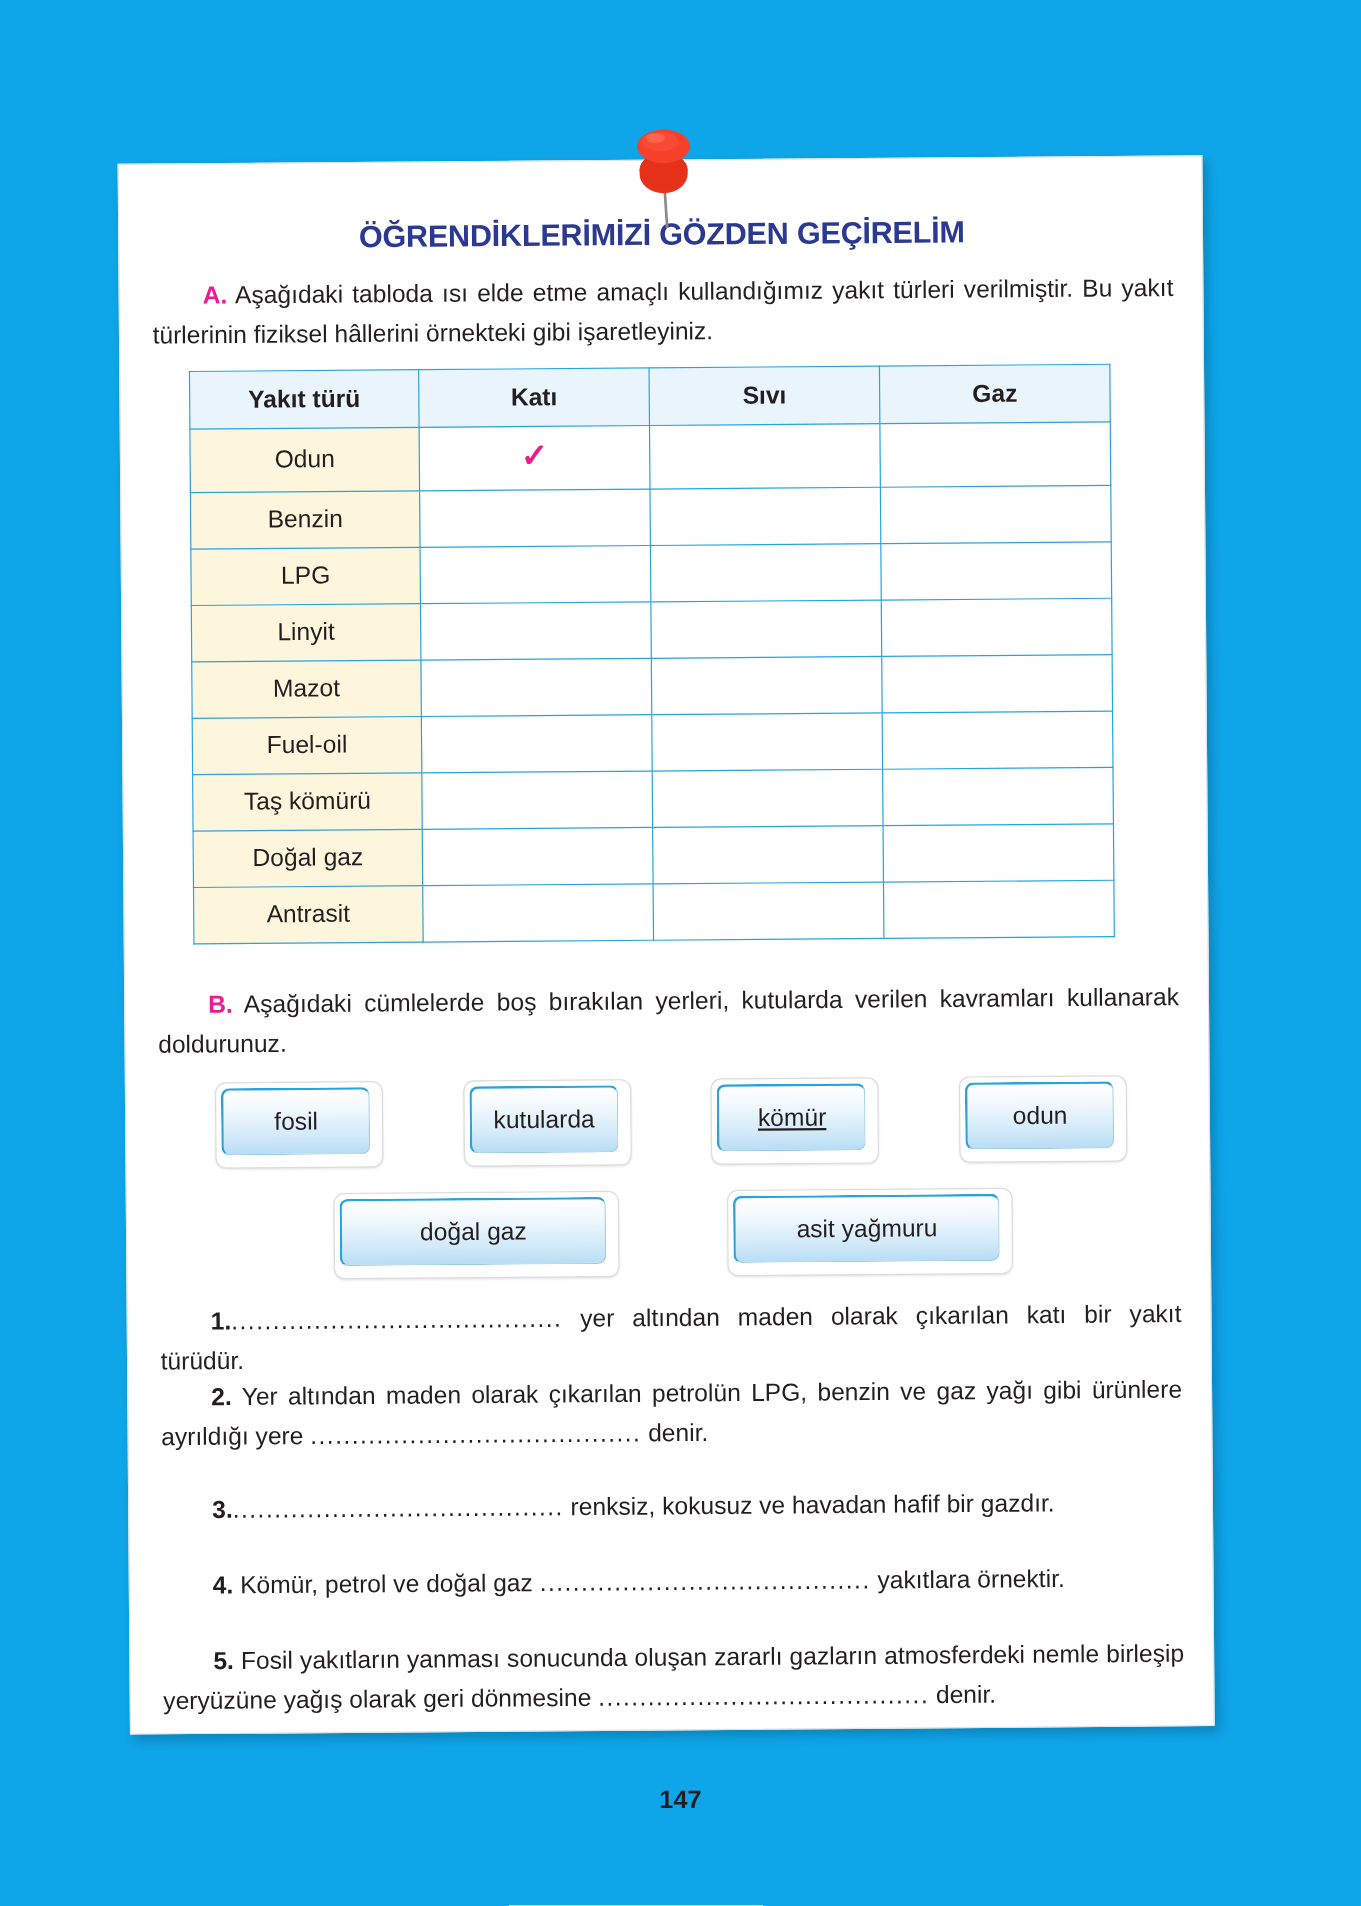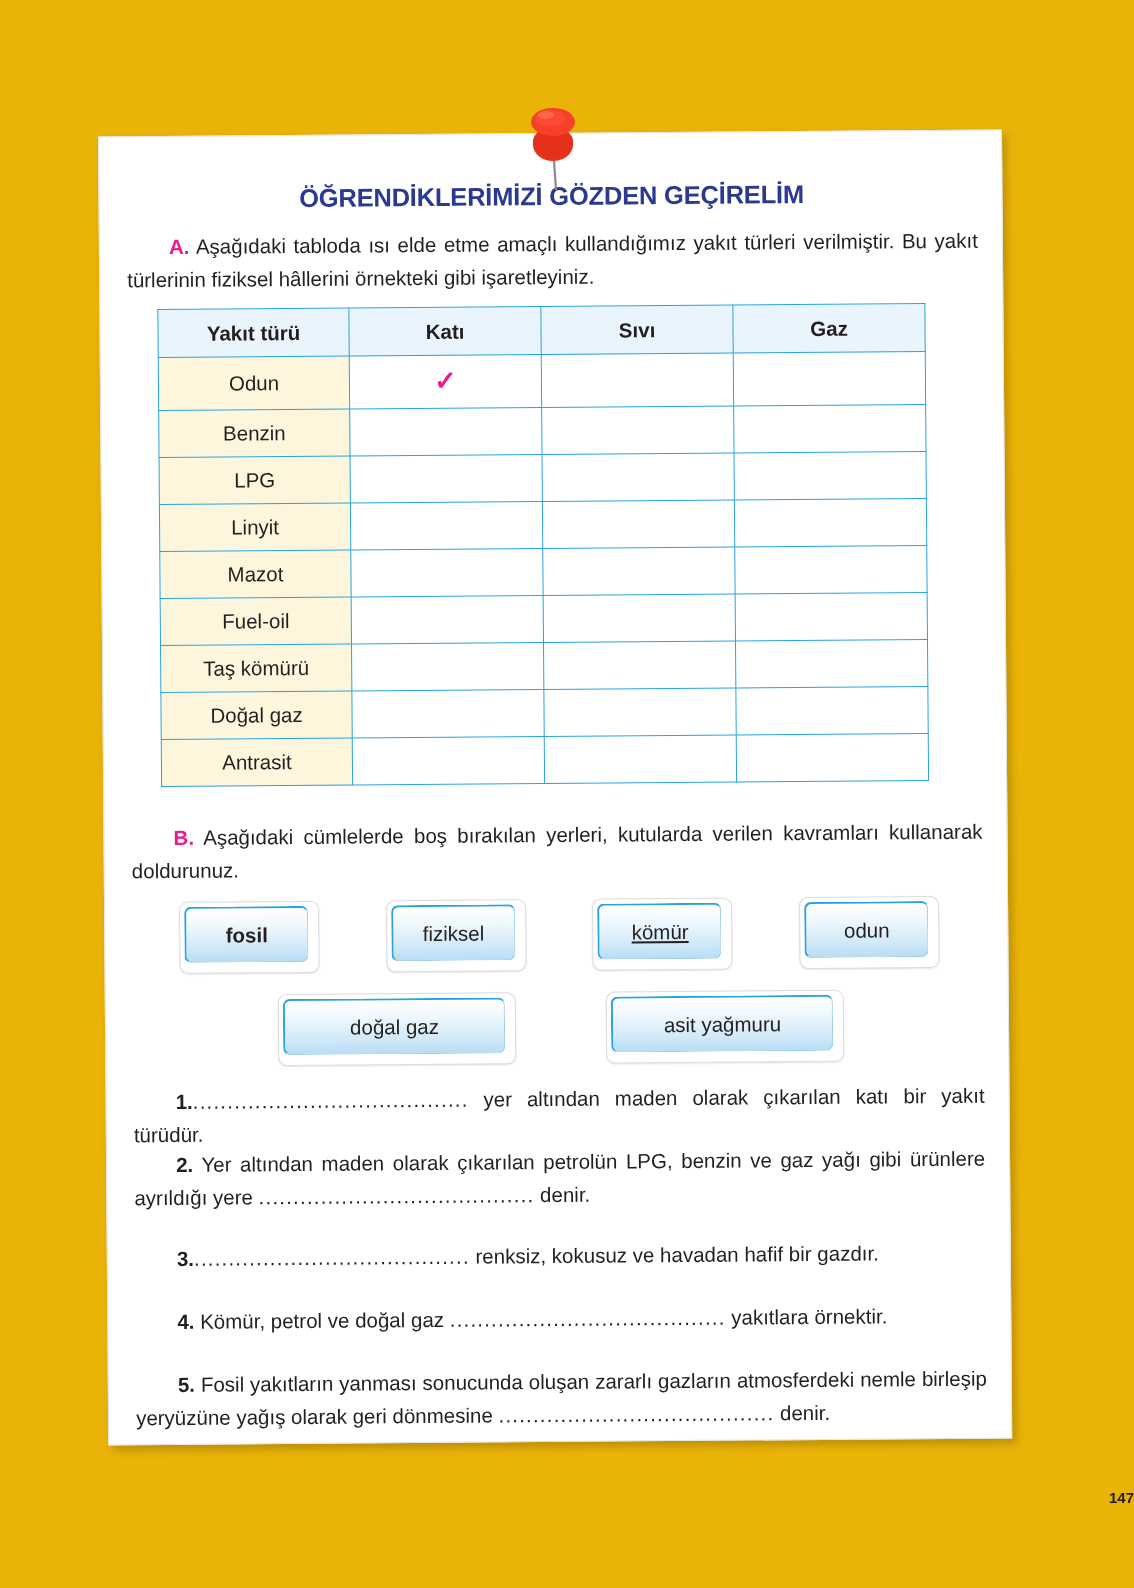--- a/index.html
+++ b/index.html
@@ -9,21 +9,21 @@
     height: 1588px;
     background: #ffffff;
     font-family: "Liberation Sans", sans-serif;
     overflow: hidden;
   }
 
   .page {
     position: relative;
     width: 1134px;
     height: 1588px;
-    background: #eab308;
+    background: #0ea5e9;
   }
 
   
   .card {
     position: absolute;
     left: 98px;
     top: 133px;
     width: 904px;
     height: 1309px;
     background: #ffffff;
@@ -140,21 +140,21 @@
     border: 1px solid #9ccde8;
     border-top: 2.6px solid #29a3e0;
     border-left: 2.6px solid #29a3e0;
     display: flex;
     align-items: center;
     justify-content: center;
     font-size: 20.5px;
     color: #231f20;
     box-shadow: inset 0 1px 0 rgba(255,255,255,0.9);
   }
-  .chip-w1 { width: 124px; height: 56px; font-weight: bold; }
+  .chip-w1 { width: 124px; height: 56px; }
   .chip-w2 { width: 124px; height: 56px; }
   .chip-w3 { width: 124px; height: 56px; text-decoration: underline; }
   .chip-w4 { width: 124px; height: 56px; }
   .chip-w5 { width: 222px; height: 56px; }
   .chip-w6 { width: 222px; height: 56px; }
 
   
   .q {
     position: absolute;
     left: 27px;
@@ -174,22 +174,22 @@
   .q3 { top: 1105px; }
   .q4 { top: 1168px; }
   .q5 { top: 1231px; }
 
   
   .pageno {
     position: absolute;
     left: 0;
     top: 1489px;
     width: 1134px;
-    text-align: right;
-    font-size: 15px;
+    text-align: center;
+    font-size: 21px;
     font-weight: bold;
     color: #231f20;
   }
 </style>
 </head>
 <body>
 
 <div class="page">
 
   <div class="card">
@@ -276,21 +276,21 @@
 
       <div class="para intro-b just">
         <span class="marker">B.</span><span> Aşağıdaki cümlelerde boş bırakılan yerleri, kutularda verilen kavramları kullanarak doldurunuz.</span>
       </div>
 
       <div class="boxes-row row1" id="chips-row1">
           <div class="chip-outer">
             <div class="chip chip-w1">fosil</div>
           </div>
           <div class="chip-outer">
-            <div class="chip chip-w2">fiziksel</div>
+            <div class="chip chip-w2">kutularda</div>
           </div>
           <div class="chip-outer">
             <div class="chip chip-w3">kömür</div>
           </div>
           <div class="chip-outer">
             <div class="chip chip-w4">odun</div>
           </div>
         </div>
       <div class="boxes-row row2" id="chips-row2">
           <div class="chip-outer">

